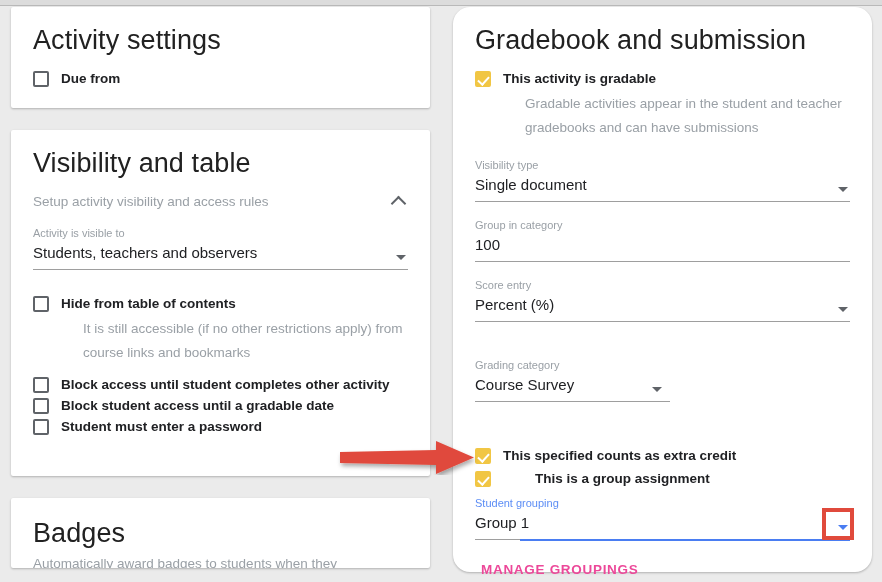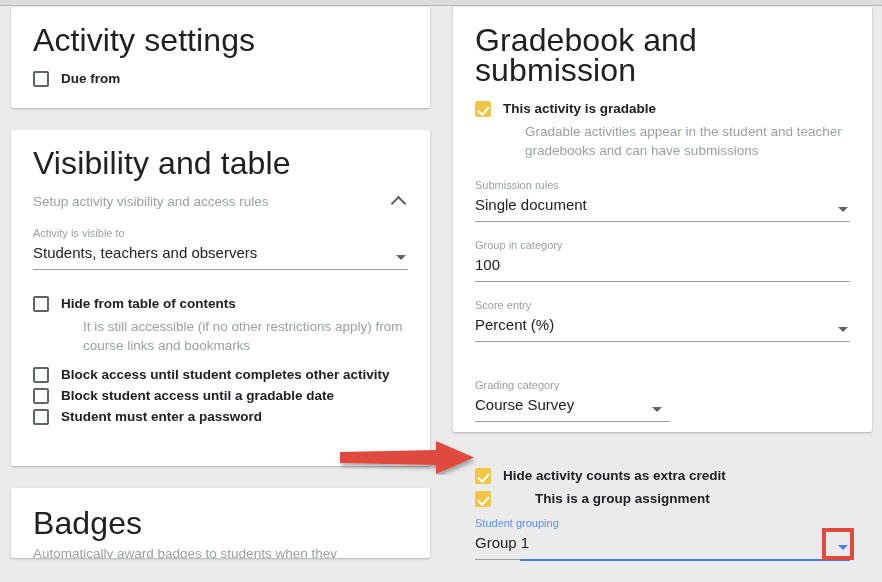--- a/index.html
+++ b/index.html
@@ -41,21 +41,21 @@
     background: #ffffff;
     border-radius: 2px;
     box-shadow: 0 1px 2px rgba(0,0,0,0.16), 0 1px 3px rgba(0,0,0,0.10);
     box-sizing: border-box;
     margin-bottom: 22px;
     position: relative;
   }
   .card-pad { padding: 18px 22px 16px 22px; }
 
   h2.card-title {
-    font-size: 32px;
+    font-size: 27px;
     font-weight: 400;
     color: #212121;
     margin: 0 0 14px 0;
     letter-spacing: 0.1px;
     line-height: 30px;
   }
 
   
   .cb-row {
     display: flex;
@@ -92,21 +92,21 @@
   .cb-label {
     font-size: 13.5px;
     font-weight: bold;
     color: #202124;
     margin-left: 12px;
     line-height: 19px;
   }
   .cb-help {
     font-size: 13.5px;
     color: #9aa0a6;
-    line-height: 19px;
+    line-height: 24px;
     margin: 1px 0 10px 50px;
     max-width: 345px;
   }
 
   
   .collapse-head {
     display: flex;
     align-items: center;
     justify-content: space-between;
     margin: 4px 0 16px 0;
@@ -285,32 +285,32 @@
       <div class="card-pad" style="padding-top:20px;">
         <h2 class="card-title" style="margin-bottom:6px;">Badges</h2>
         <p class="badges-sub">Automatically award badges to students when they successfully</p>
       </div>
     </div>
 
   </div>
 
   <div class="col col-right">
 
-    <div class="card" style="height:425px;">
+    <div class="card" style="height:565px;border-radius:17px;">
       <div class="card-pad" style="padding:18px 22px 0 22px;">
         <h2 class="card-title">Gradebook and submission</h2>
 
         <div class="cb-row">
           <span class="cb-box checked"></span>
           <span class="cb-label">This activity is gradable</span>
         </div>
         <div class="cb-help" style="margin-bottom:18px;">Gradable activities appear in the student and teacher gradebooks and can have submissions</div>
 
         <div class="field">
-          <span class="flabel">Submission rules</span>
+          <span class="flabel">Visibility type</span>
           <span class="fvalue">Single document</span>
           <span class="fline"></span>
           <span class="caret"></span>
         </div>
 
         <div class="field">
           <span class="flabel">Group in category</span>
           <span class="fvalue">100</span>
           <span class="fline"></span>
         </div>
@@ -328,21 +328,21 @@
           <span class="flabel">Grading category</span>
           <span class="fvalue">Course Survey</span>
           <span class="fline"></span>
           <span class="caret"></span>
         </div>
 
         <div style="height:28px"></div>
 
         <div class="cb-row">
           <span class="cb-box checked"></span>
-          <span class="cb-label">Hide activity counts as extra credit</span>
+          <span class="cb-label">This specified counts as extra credit</span>
         </div>
 
         <div class="cb-row" style="margin-bottom:8px;gap:32px;">
           <span class="cb-box checked"></span>
           <span class="cb-label">This is a group assignment</span>
         </div>
 
         <div class="field focused" style="margin-bottom:0;">
           <span class="flabel">Student grouping</span>
           <span class="fvalue">Group 1</span>

